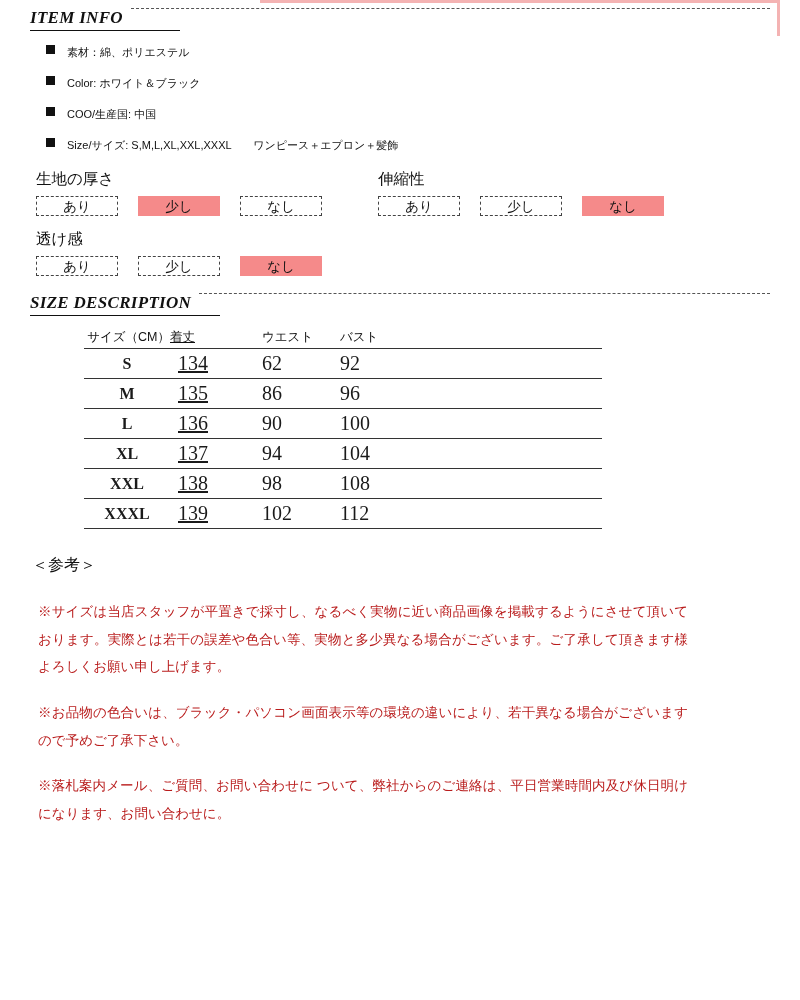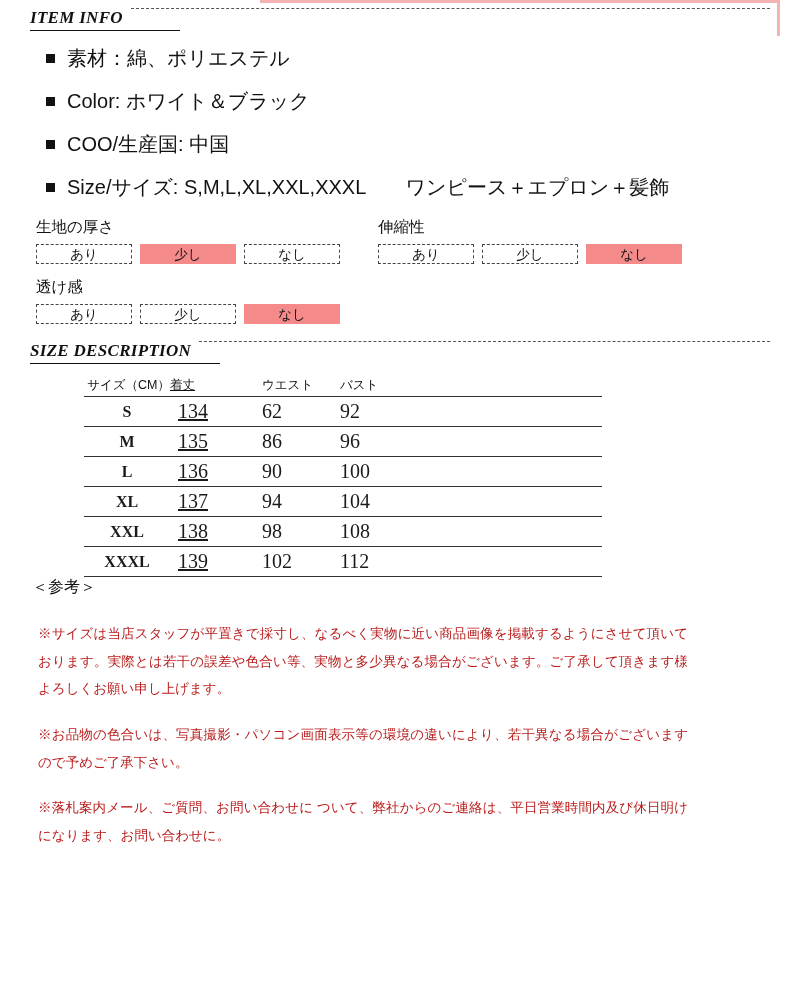--- a/index.html
+++ b/index.html
@@ -65,21 +65,21 @@
   }
 
   
   .info-list {
     margin: 14px 0 0 16px;
   }
   .info-row {
     display: flex;
     align-items: baseline;
     margin-bottom: 16px;
-    font-size: 20px;
+    font-size: 11px;
     color: #111;
   }
   .bullet {
     display: inline-block;
     width: 9px;
     height: 9px;
     background: #111;
     margin-right: 12px;
     flex: none;
     position: relative;
@@ -99,28 +99,28 @@
   }
   .attr-group.left { left: 6px; }
   .attr-group.right { left: 348px; }
   .attr-label {
     font-size: 15.5px;
     color: #111;
     margin-bottom: 6px;
   }
   .chips { display: flex; }
   .chip {
-    width: 96px;
+    width: 82px;
     height: 20px;
     line-height: 20px;
     text-align: center;
     font-size: 13.5px;
     border: 1px dashed #444;
     box-sizing: border-box;
-    margin-right: 8px;
+    margin-right: 20px;
     color: #111;
     background: #fff;
   }
   .chip.on {
     background: #f58a8a;
     border: 1px dashed #f58a8a;
     color: #111;
   }
 
   .attr-wrap2 {
@@ -159,20 +159,21 @@
     font-size: 16px;
   }
   .size-table td.c1, .size-table td.c2, .size-table td.c3 {
     font-family: "Liberation Serif", serif;
     font-size: 20px;
   }
   .size-table td.c1 { padding-left: 8px; }
 
   
   .ref-title {
+    margin-top: 26px;
     margin-left: 2px;
     font-size: 16px;
     color: #111;
   }
   .notes {
     margin-top: 22px;
     margin-left: 8px;
     width: 650px;
   }
   .note-p {
@@ -298,17 +299,17 @@
           <td class="c2">102</td>
           <td class="c3">112</td>
         </tr>
       </tbody>
     </table>
   </div>
 
   <div class="ref-title">＜参考＞</div>
   <div class="notes">
     <div class="note-p">※サイズは当店スタッフが平置きで採寸し、なるべく実物に近い商品画像を掲載するようにさせて頂いております。実際とは若干の誤差や色合い等、実物と多少異なる場合がございます。ご了承して頂きます様よろしくお願い申し上げます。</div>
-    <div class="note-p">※お品物の色合いは、写真撮影・パソコン画面表示等の環境の違いにより、若干異なる場合がございますので予めご了承下さい。</div>
+    <div class="note-p">※お品物の色合いは、ブラック・パソコン画面表示等の環境の違いにより、若干異なる場合がございますので予めご了承下さい。</div>
     <div class="note-p">※落札案内メール、ご質問、お問い合わせに ついて、弊社からのご連絡は、平日営業時間内及び休日明けになります、お問い合わせに。</div>
   </div>
 
 </div>
 
 </body></html>

